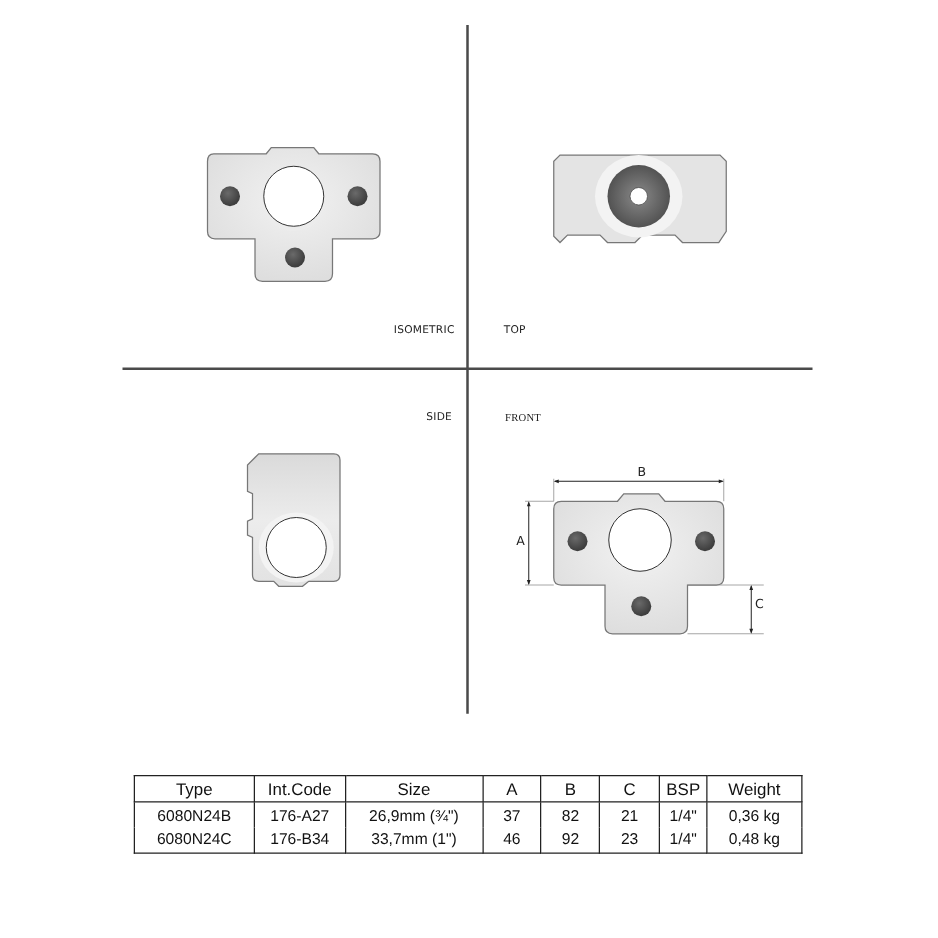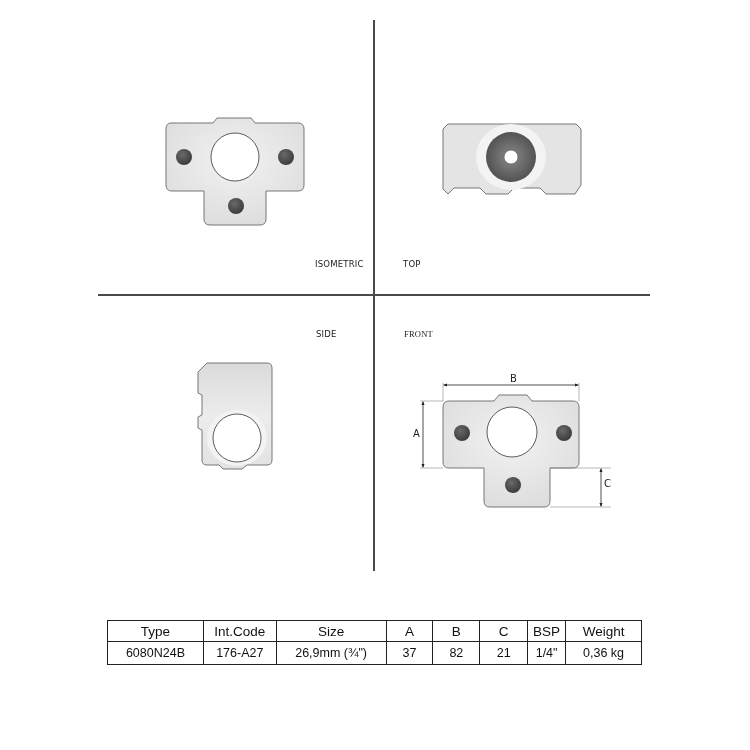--- a/index.html
+++ b/index.html
@@ -61,21 +61,21 @@
     <linearGradient id="sideg" x1="0" y1="0" x2="0" y2="1">
       <stop offset="0%" stop-color="#dadada"></stop>
         <stop offset="50%" stop-color="#ececec"></stop>
         <stop offset="100%" stop-color="#e2e2e2"></stop>
     </linearGradient>
   </defs>
   <path d="M10,1 L70,1 Q75,1 75,6 L75,98 Q75,103 70,103 L50,103 L45,107 L26,107 L22,103 L10,103 Q5,103 5,98 L5,68 L1,66 L1,55 L5,53 L5,33 L1,31 L1,10 Z" fill="url(#sideg)" stroke="#777" stroke-width="1"></path>
   <ellipse cx="40" cy="76" rx="30" ry="28" fill="#f3f3f3"></ellipse>
   <circle cx="40" cy="76" r="24" fill="#ffffff" stroke="#333" stroke-width="0.8"></circle>
 </svg>
-<div class="label" style="left:316px;top:329px;">SIDE</div>
+<div class="label" style="left:341px;top:329px;">SIDE</div>
 
 <svg style="left:410px;top:375px;" width="220" height="140" viewBox="0 0 220 140">
   <defs>
     <radialGradient id="g2" cx="50%" cy="40%" r="60%">
       <stop offset="0%" stop-color="#f2f2f2"></stop>
         <stop offset="100%" stop-color="#dedede"></stop>
     </radialGradient>
     <radialGradient id="hole2" cx="40%" cy="35%" r="60%">
       <stop offset="0%" stop-color="#6a6a6a"></stop>
         <stop offset="100%" stop-color="#3f3f3f"></stop>
@@ -139,14 +139,24 @@
     <tr>
       <td>6080N24B</td>
       <td>176-A27</td>
       <td>26,9mm (¾")</td>
       <td>37</td>
       <td>82</td>
       <td>21</td>
       <td>1/4"</td>
       <td>0,36 kg</td>
     </tr>
+    <tr>
+      <td>6080N24C</td>
+      <td>176-B34</td>
+      <td>33,7mm (1")</td>
+      <td>46</td>
+      <td>92</td>
+      <td>23</td>
+      <td>1/4"</td>
+      <td>0,48 kg</td>
+    </tr>
   </tbody>
 </table>
 
 </body></html>

